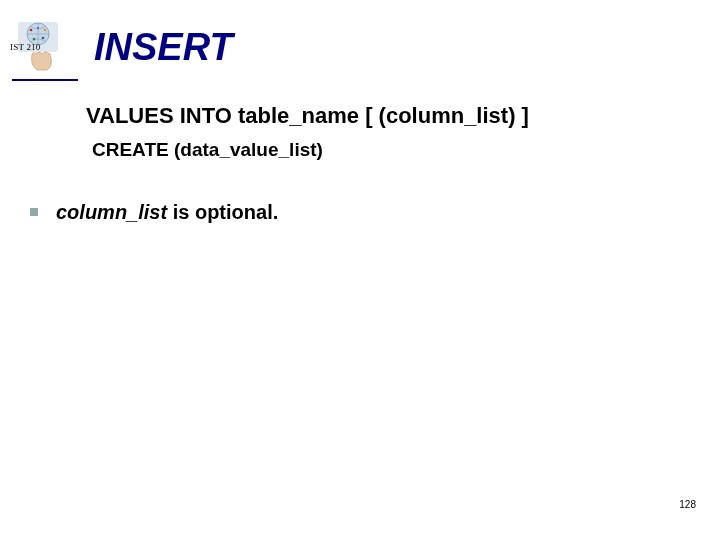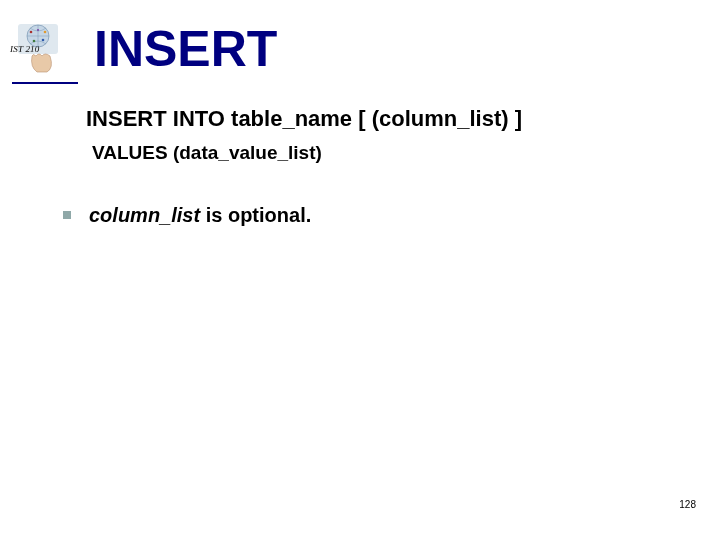--- a/index.html
+++ b/index.html
@@ -27,32 +27,32 @@
     width: 60px;
     height: 55px;
     position: absolute;
     top: 0;
     left: 0;
   }
   .logo-label {
     position: absolute;
     top: 22px;
     left: -2px;
-    font-style: italic;
     font-size: 9px;
     color: #111;
     font-family: Georgia, 'Times New Roman', serif;
     letter-spacing: 0.2px;
     text-shadow: 0 0 1px rgba(0,0,0,0.2);
   }
   .title {
-    font-size: 50px;
+    font-size: 38px;
     font-weight: bold;
     color: #000080;
     margin-left: 2px;
+    font-style: italic;
   }
   .underline {
     height: 2px;
     background: #000080;
     margin: 4px 0 0 12px;
     width: 66px;
   }
   .content {
     padding: 22px 30px 0 86px;
   }
@@ -63,22 +63,21 @@
     margin-bottom: 10px;
   }
   .syntax2 {
     font-size: 19px;
     font-weight: bold;
     color: #000;
     margin-left: 6px;
     margin-bottom: 38px;
   }
   .bullets {
-    padding: 0 28px 0 38px;
-    margin-left: 25px;
+    padding: 0 28px 0 30px;
   }
   .bullet-row {
     display: flex;
     align-items: flex-start;
     margin-bottom: 4px;
   }
   .bullet-sq {
     width: 8px;
     height: 8px;
     background: #8fa8a8;
@@ -124,22 +123,22 @@
       <circle cx="26" cy="8" r="1.1" fill="#7a4aa9"></circle>
       <path d="M20 34 Q18 45 25 50 L35 50 Q42 46 38 34 Q33 30 30 34 Q27 30 24 34 Q21 31 20 34 Z" fill="#e8c9a8" stroke="#b89070" stroke-width="0.6"></path>
     </svg>
     <div class="logo-label">IST 210</div>
   </div>
   <div class="title">INSERT</div>
 </div>
 <div class="underline"></div>
 
 <div class="content">
-  <div class="syntax1">INSERT INTO table_name [ (column_list) ]</div>
-  <div class="syntax2">VALUES (data_value_list)</div>
+  <div class="syntax1">VALUES INTO table_name [ (column_list) ]</div>
+  <div class="syntax2">CREATE (data_value_list)</div>
 </div>
 
 <div class="bullets">
   <div class="bullet-row">
     <div class="bullet-sq"></div>
     <div class="bullet-text">
       <span class="em">column_list</span><span> is optional.</span>
     </div>
   </div>
 </div>

